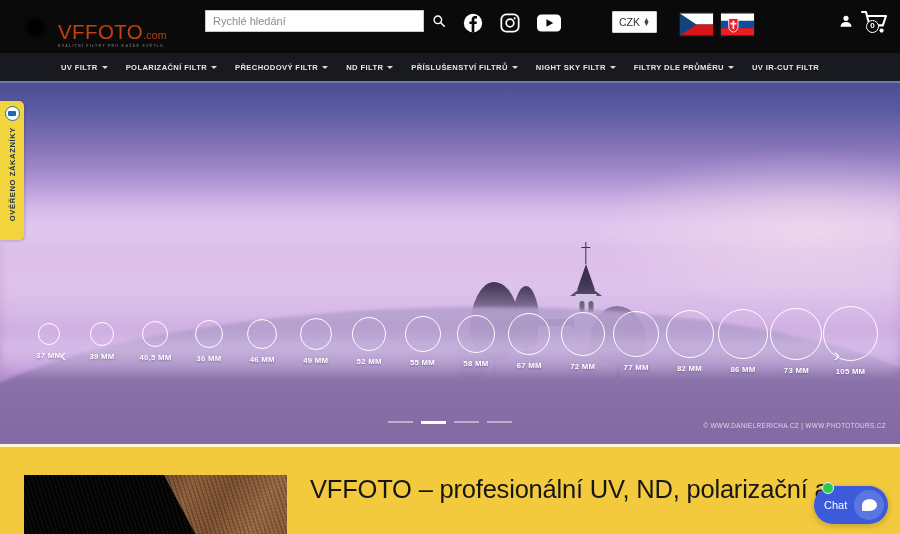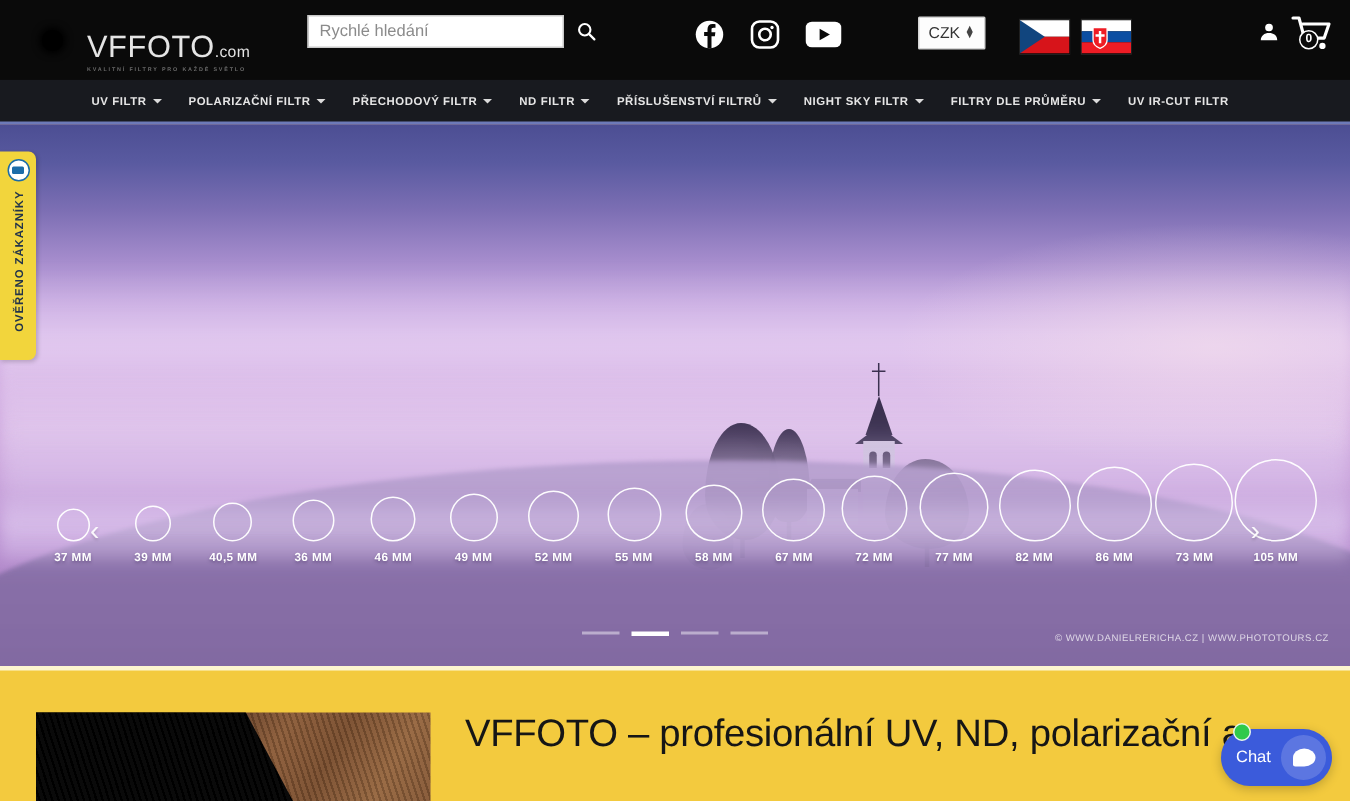--- a/index.html
+++ b/index.html
@@ -38,36 +38,36 @@
   .lm1 { border-top-color: #e8c33a; border-right-color: #e8c33a; transform: rotate(25deg); }
   .lm2 { border-bottom-color: #c0392b; border-left-color: #2f6fb5; transform: rotate(12deg); }
   .lm3 { border-left-color: #1f4e9c; border-top-color: #7d3c98; transform: rotate(-40deg); }
   .logo-mark .core {
     position: absolute; left: 9px; top: 9px; width: 14px; height: 14px;
     border-radius: 50%; background: #000;
     box-shadow: 0 0 5px 2px #000;
   }
   .logo-text { margin-left: 7px; line-height: 1; }
   .logo-name {
-    color: #e5e5e5; font-size: 20.5px; letter-spacing: .4px;
+    color: #c2410c; font-size: 20.5px; letter-spacing: .4px;
     font-weight: 400; font-family: "Liberation Sans", sans-serif; margin-top: 18px;
   }
   .logo-name .dotcom { font-size: 10.5px; letter-spacing: .2px; }
   .logo-tag {
     color: #6a6a6a; font-size: 3.6px; letter-spacing: 1.22px;
     margin-top: 2px; white-space: nowrap; font-weight: 700;
   }
 
   
   .search-wrap {
     position: absolute; left: 205px; top: 10px;
     display: flex; align-items: center;
   }
   .search-input {
-    width: 171px; height: 22px;
+    width: 219px; height: 22px;
     border: 1px solid #c9c9c9;
     background: #fff;
     padding: 0 7px;
     font-size: 11px;
     color: #222;
     font-family: "Liberation Sans", sans-serif;
     outline: none;
   }
   .search-input::placeholder { color: #8b8b8b; }
   .search-btn {
@@ -290,21 +290,21 @@
     font-family: "Liberation Sans", sans-serif;
     text-shadow: 0 1px 2px rgba(0,0,0,.18);
     user-select: none;
   }
   .car-prev { left: 60px; }
   .car-next { right: 60px; }
 
   
   .sizes {
     position: absolute; left: 0; right: 0; bottom: 68px;
-    display: flex; align-items: flex-end; justify-content: center;
+    display: flex; align-items: center; justify-content: center;
     gap: 0; z-index: 4;
     padding: 0 22px;
   }
   .size-item {
     flex: 1 1 0;
     display: flex; flex-direction: column; align-items: center;
     cursor: pointer;
   }
   .size-ring {
     border: 1.7px solid rgba(255,255,255,.97);

